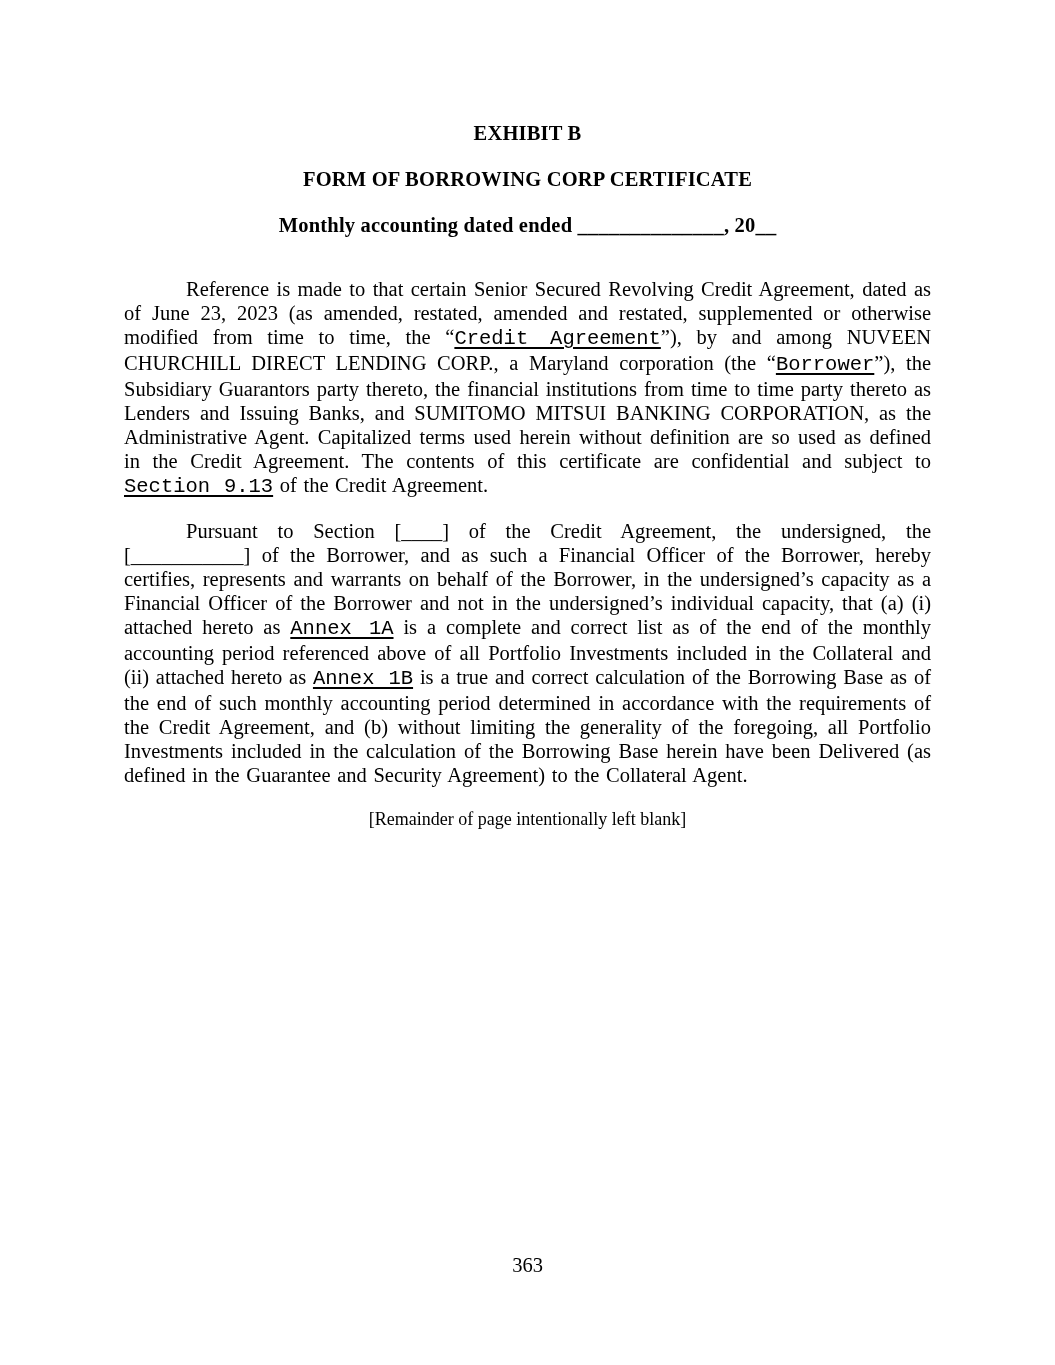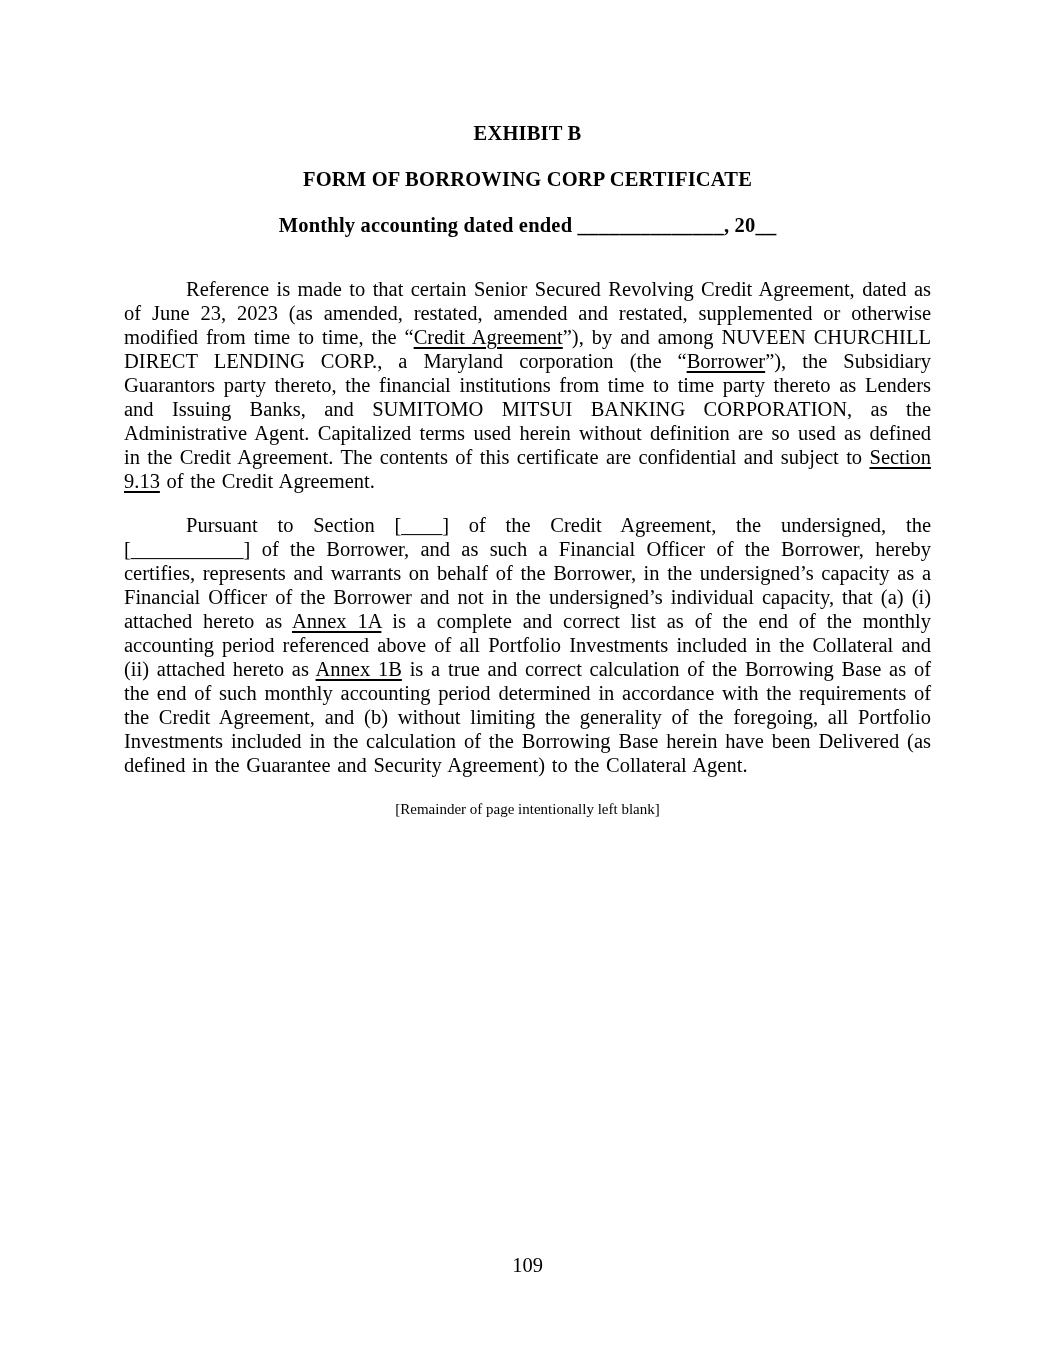--- a/index.html
+++ b/index.html
@@ -37,25 +37,26 @@
     text-align: justify;
     text-indent: 62px;
     word-spacing: 1.5px;
   }
   .para-first {
     margin-top: 40px;
   }
   .u {
     text-decoration: underline;
     text-underline-offset: 3px;
+    font-family: Liberation Mono, monospace;
   }
   .remainder {
     margin: 20px 0 0 0;
     text-align: center;
-    font-size: 15px;
+    font-size: 18px;
     line-height: 24px;
     font-family: Liberation Serif, serif;
   }
   .footer {
     position: absolute;
     top: 1253px;
     left: 0;
     width: 100%;
     text-align: center;
     font-size: 20.5px;
@@ -72,15 +73,15 @@
   <p class="heading">FORM OF BORROWING CORP CERTIFICATE</p>
 
   <p class="heading">Monthly accounting dated ended ______________, 20__</p>
 
   <p class="para para-first"><span>Reference is made to that certain Senior Secured Revolving Credit Agreement, dated as of June 23, 2023 (as amended, restated, amended and restated, supplemented or otherwise modified from time to time, the “</span><span class="u">Credit Agreement</span><span>”), by and among NUVEEN CHURCHILL DIRECT LENDING CORP., a Maryland corporation (the “</span><span class="u">Borrower</span><span>”), the Subsidiary Guarantors party thereto, the financial institutions from time to time party thereto as Lenders and Issuing Banks, and SUMITOMO MITSUI BANKING CORPORATION, as the Administrative Agent. Capitalized terms used herein without definition are so used as defined in the Credit Agreement. The contents of this certificate are confidential and subject to </span><span class="u">Section 9.13</span><span> of the Credit Agreement.</span></p>
 
   <p class="para"><span>Pursuant to Section [____] of the Credit Agreement, the undersigned, the [___________] of the Borrower, and as such a Financial Officer of the Borrower, hereby certifies, represents and warrants on behalf of the Borrower, in the undersigned’s capacity as a Financial Officer of the Borrower and not in the undersigned’s individual capacity, that (a) (i) attached hereto as </span><span class="u">Annex 1A</span><span> is a complete and correct list as of the end of the monthly accounting period referenced above of all Portfolio Investments included in the Collateral and (ii) attached hereto as </span><span class="u">Annex 1B</span><span> is a true and correct calculation of the Borrowing Base as of the end of such monthly accounting period determined in accordance with the requirements of the Credit Agreement, and (b) without limiting the generality of the foregoing, all Portfolio Investments included in the calculation of the Borrowing Base herein have been Delivered (as defined in the Guarantee and Security Agreement) to the Collateral Agent.</span></p>
 
   <p class="remainder">[Remainder of page intentionally left blank]</p>
 
-  <div class="footer">109</div>
+  <div class="footer">363</div>
 
 </div>
 
 </body></html>

